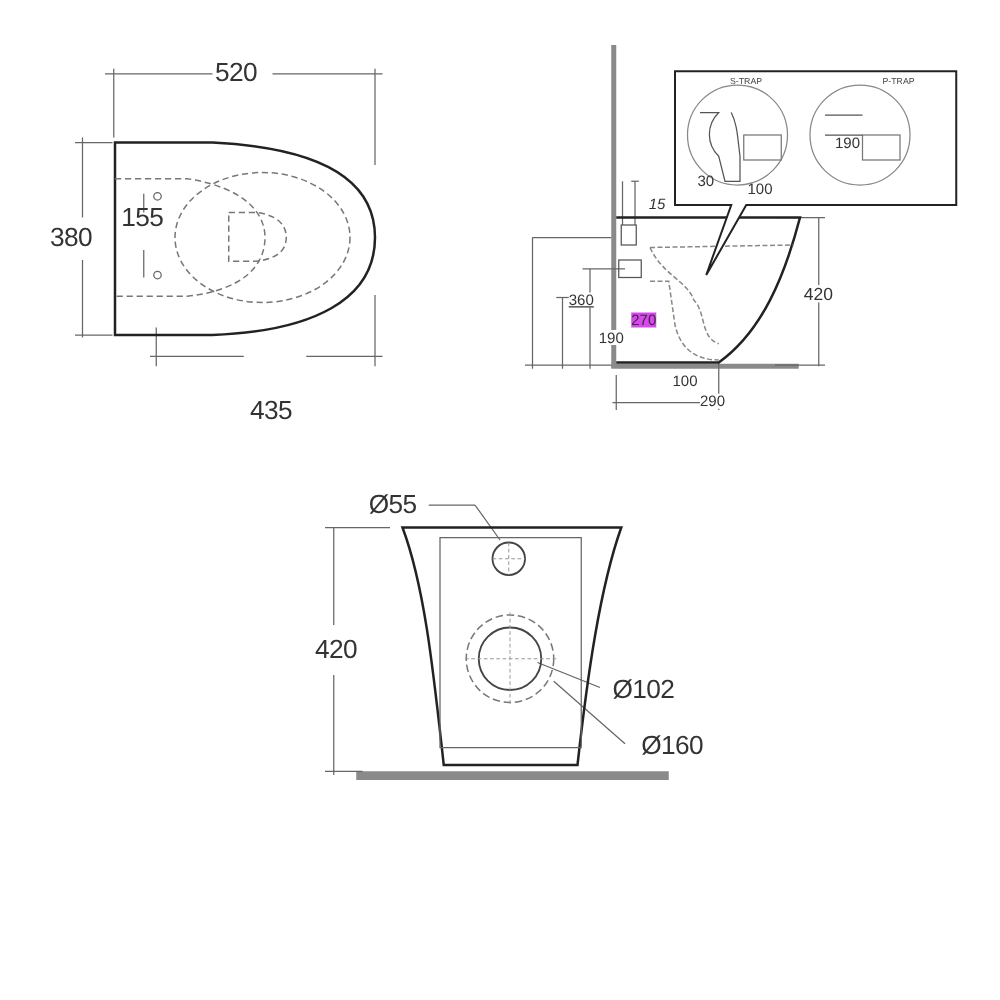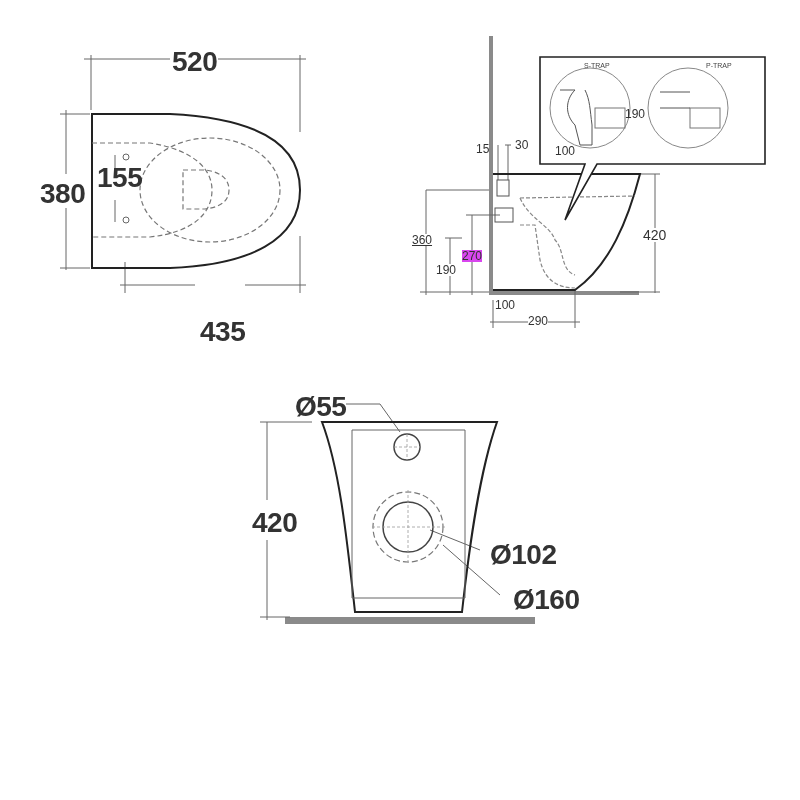--- a/index.html
+++ b/index.html
@@ -1,21 +1,21 @@
 <!DOCTYPE html>
 <html><head>
 <meta charset="utf-8">
 <style>
   html,body{margin:0;padding:0;background:#ffffff;}
   body{width:800px;height:800px;position:relative;overflow:hidden;font-family:"Liberation Sans",sans-serif;}
   svg{position:absolute;left:0;top:0;}
   .lbl{position:absolute;color:#333;font-family:"Liberation Sans",sans-serif;white-space:nowrap;line-height:1;background:#fff;}
-  .big{font-size:28px;letter-spacing:-0.5px;font-weight:bold;}
+  .big{font-size:21px;letter-spacing:-0.5px;}
   .mid{font-size:14px;}
-  .sm{font-size:12px;background:transparent;}
+  .sm{font-size:12px;background:transparent;margin-left:43px;}
   .tiny{font-size:7px;background:transparent;color:#444;}
 </style>
 </head>
 <body>
 
 <svg width="800" height="800" viewBox="0 0 800 800">
 
   <g fill="none">
 
     <g stroke="#666" stroke-width="1">
@@ -116,28 +116,28 @@
       <line x1="372" y1="527" x2="445" y2="527"></line>
     </g>
   </g>
 </svg>
 
 <div class="lbl big" style="left:172px;top:48px;">520</div>
 <div class="lbl big" style="left:40px;top:180px;">380</div>
 <div class="lbl big" style="left:97px;top:164px;background:transparent;">155</div>
 <div class="lbl big" style="left:200px;top:274px;margin-top:44px;">435</div>
 
-<div class="lbl sm" style="left:476px;top:143px;">15</div>
+<div class="lbl sm" style="left:476px;top:157px;font-style:italic;">15</div>
 <div class="lbl sm" style="left:515px;top:139px;">30</div>
 <div class="lbl mid" style="left:643px;top:228px;background:#fff;">420</div>
 <div class="lbl sm" style="left:412px;top:234px;background:#fff;text-decoration:underline;">360</div>
 <div class="lbl sm" style="left:462px;top:250px;background:#d946ef;">270</div>
 <div class="lbl sm" style="left:436px;top:264px;background:#fff;">190</div>
 <div class="lbl sm" style="left:495px;top:299px;background:#fff;">100</div>
-<div class="lbl sm" style="left:528px;top:315px;background:#fff;">290</div>
+<div class="lbl sm" style="left:517px;top:315px;background:#fff;">290</div>
 <div class="lbl tiny" style="left:584px;top:62px;">S-TRAP</div>
 <div class="lbl tiny" style="left:706px;top:62px;">P-TRAP</div>
 <div class="lbl sm" style="left:555px;top:145px;">100</div>
 <div class="lbl sm" style="left:625px;top:108px;">190</div>
 
 <div class="lbl big" style="left:252px;top:509px;">420</div>
 <div class="lbl big" style="left:295px;top:393px;">Ø55</div>
 <div class="lbl big" style="left:490px;top:541px;">Ø102</div>
 <div class="lbl big" style="left:513px;top:586px;">Ø160</div>
 

